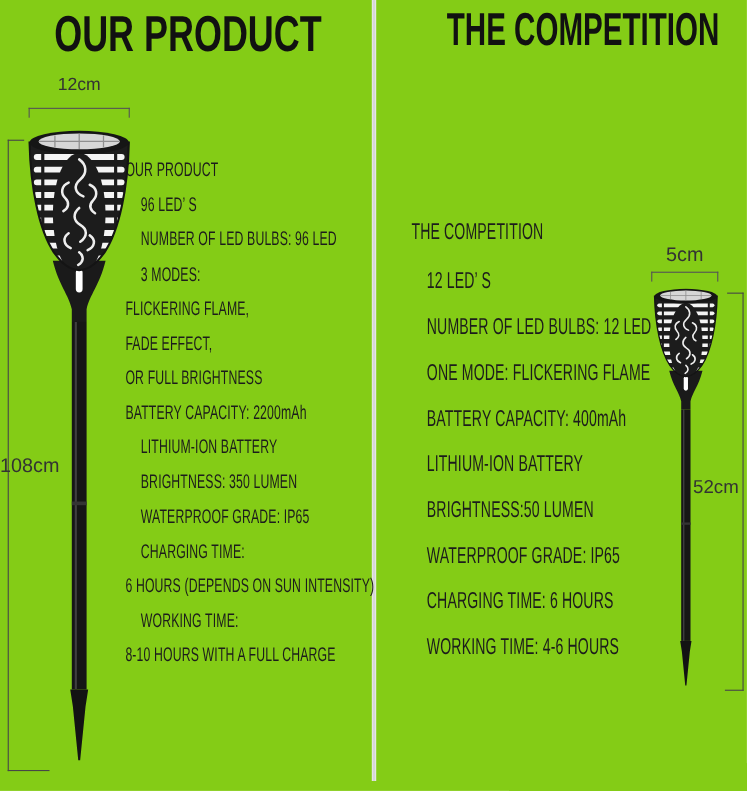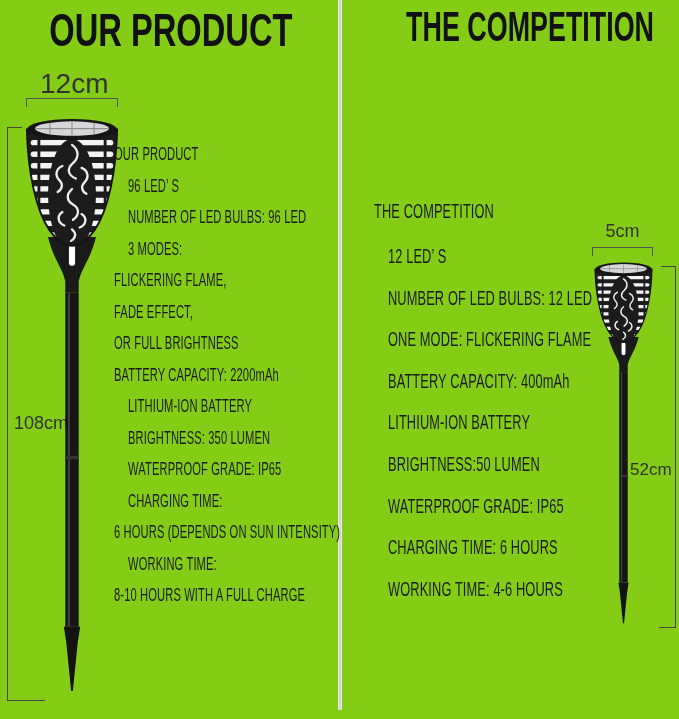--- a/index.html
+++ b/index.html
@@ -86,27 +86,27 @@
 
         <path d="M41.5,530 L58.5,530 L56,546 L50.9,597 L49.1,597 L44,546 Z" fill="#131313"></path>
       </g>
     </defs>
   </svg>
 
   <div class="divider"></div>
 
   <h1 class="panel-title left">OUR PRODUCT</h1>
 
-  <div class="dim-label center" style="left:40px;top:70px;width:64px;font-size:28px;">12cm</div>
+  <div class="dim-label center" style="left:40px;top:70px;width:64px;font-size:16px;">12cm</div>
   <div class="hbracket" style="left:26px;top:98px;width:92px;"></div>
 
   <div class="vline" style="left:7px;top:127px;height:574px;"></div>
   <div class="vtick" style="left:7px;top:127px;width:15px;"></div>
   <div class="vtick" style="left:7px;top:700px;width:38px;"></div>
-  <div class="dim-label" style="left:14px;top:414px;font-size:18px;text-align:center;">108cm</div>
+  <div class="dim-label" style="left:0;top:414px;font-size:18px;text-align:center;">108cm</div>
 
   <div id="left-specs">
       <div class="spec-line" style="left: 114px; top: 145px; font-size: 18px; transform: scaleX(0.62);">OUR PRODUCT</div>
       <div class="spec-line" style="left: 128px; top: 176.5px; font-size: 18px; transform: scaleX(0.62);">96 LED’ S</div>
       <div class="spec-line" style="left: 128px; top: 208px; font-size: 18px; transform: scaleX(0.62);">NUMBER OF LED BULBS: 96 LED</div>
       <div class="spec-line" style="left: 128px; top: 239.5px; font-size: 18px; transform: scaleX(0.62);">3 MODES:</div>
       <div class="spec-line" style="left: 114px; top: 271px; font-size: 18px; transform: scaleX(0.62);">FLICKERING FLAME,</div>
       <div class="spec-line" style="left: 114px; top: 302.5px; font-size: 18px; transform: scaleX(0.62);">FADE EFFECT,</div>
       <div class="spec-line" style="left: 114px; top: 334px; font-size: 18px; transform: scaleX(0.62);">OR FULL BRIGHTNESS</div>
       <div class="spec-line" style="left: 114px; top: 365.5px; font-size: 18px; transform: scaleX(0.62);">BATTERY CAPACITY: 2200mAh</div>
@@ -126,21 +126,21 @@
   </div>
 
   <h1 class="panel-title right">THE COMPETITION</h1>
 
   <div class="dim-label center" style="left:595px;top:222px;width:55px;font-size:18px;">5cm</div>
   <div class="hbracket" style="left:592px;top:247px;width:61px;"></div>
 
   <div class="vline" style="left:675px;top:266px;height:362px;"></div>
   <div class="vtick" style="left:661px;top:266px;width:15px;"></div>
   <div class="vtick" style="left:659px;top:627px;width:17px;"></div>
-  <div class="dim-label" style="left:630px;top:461px;font-size:17px;">52cm</div>
+  <div class="dim-label" style="left:630px;top:434px;font-size:17px;">52cm</div>
 
   <div id="right-specs">
       <div class="spec-line" style="left: 374px; top: 200px; font-size: 21px; transform: scaleX(0.61);">THE COMPETITION</div>
       <div class="spec-line" style="left: 388px; top: 245px; font-size: 21px; transform: scaleX(0.61);">12 LED’ S</div>
       <div class="spec-line" style="left: 388px; top: 286.6px; font-size: 21px; transform: scaleX(0.61);">NUMBER OF LED BULBS: 12 LED</div>
       <div class="spec-line" style="left: 388px; top: 328.2px; font-size: 21px; transform: scaleX(0.61);">ONE MODE: FLICKERING FLAME</div>
       <div class="spec-line" style="left: 388px; top: 369.8px; font-size: 21px; transform: scaleX(0.61);">BATTERY CAPACITY: 400mAh</div>
       <div class="spec-line" style="left: 388px; top: 411.4px; font-size: 21px; transform: scaleX(0.61);">LITHIUM-ION BATTERY</div>
       <div class="spec-line" style="left: 388px; top: 453px; font-size: 21px; transform: scaleX(0.61);">BRIGHTNESS:50 LUMEN</div>
       <div class="spec-line" style="left: 388px; top: 494.6px; font-size: 21px; transform: scaleX(0.61);">WATERPROOF GRADE: IP65</div>

